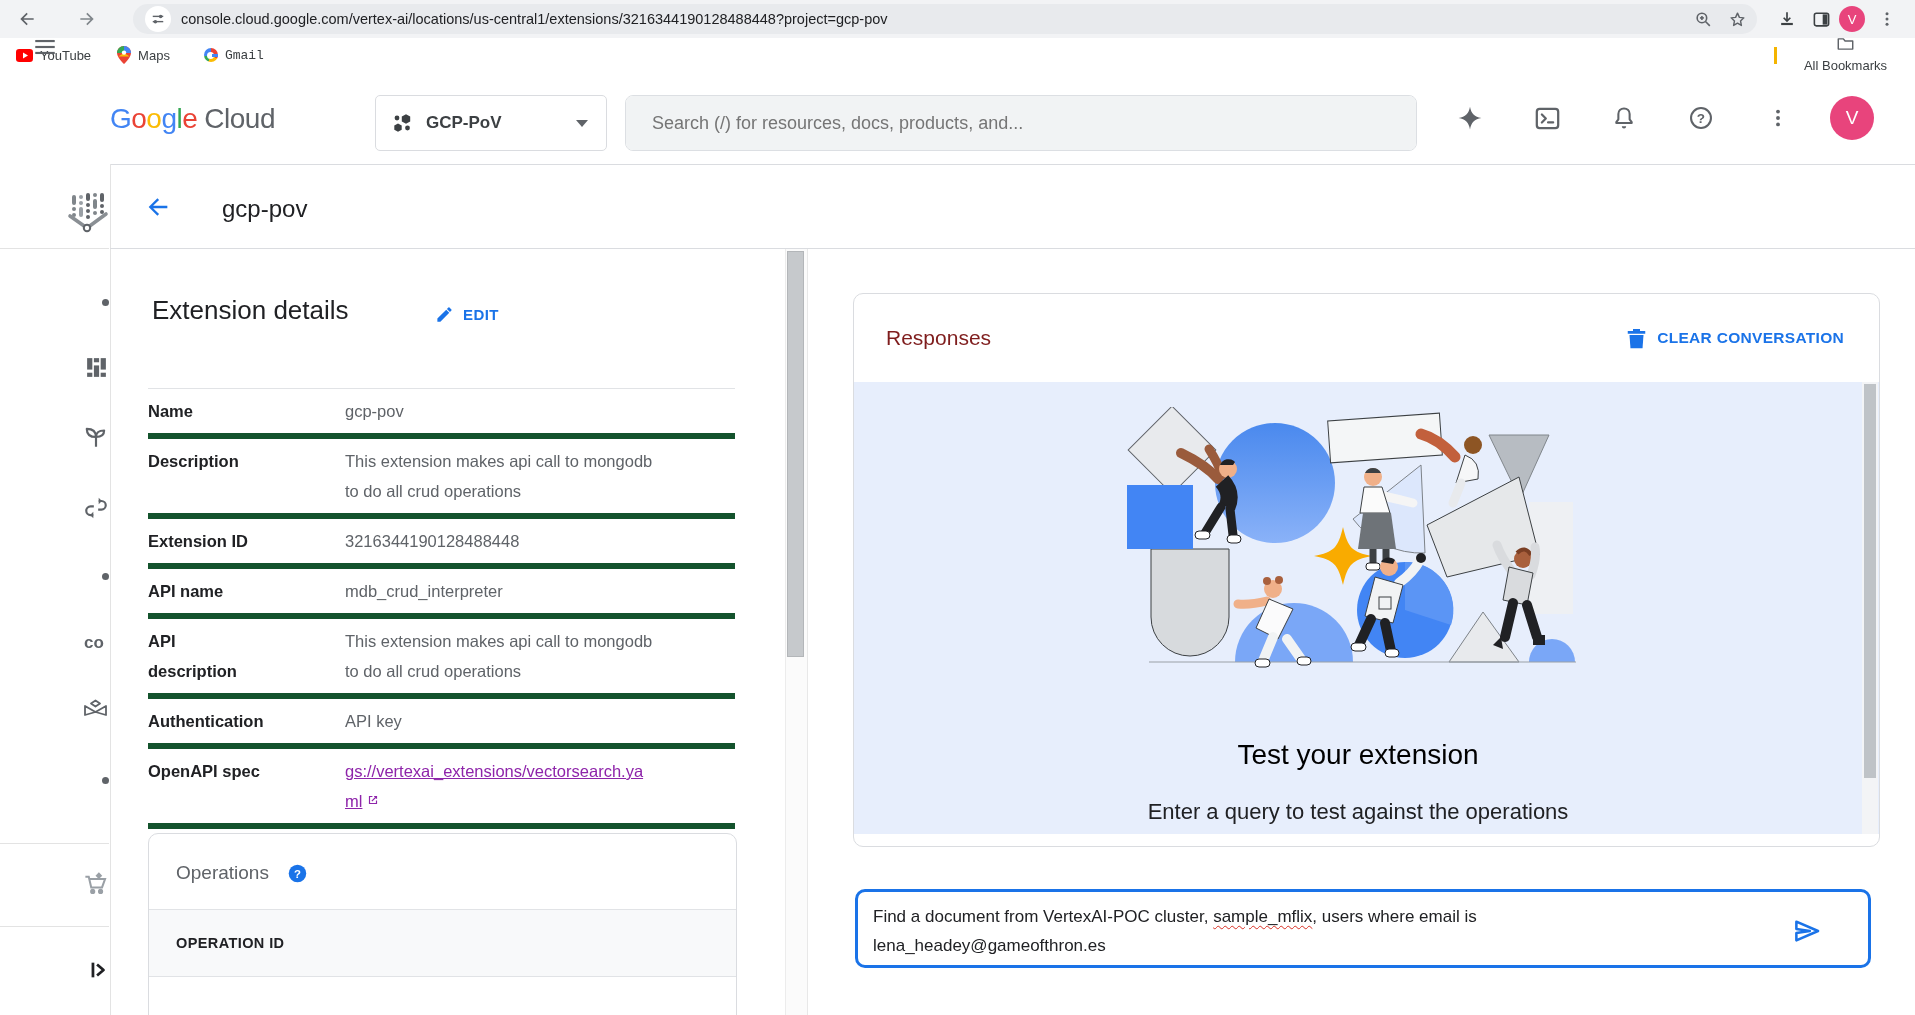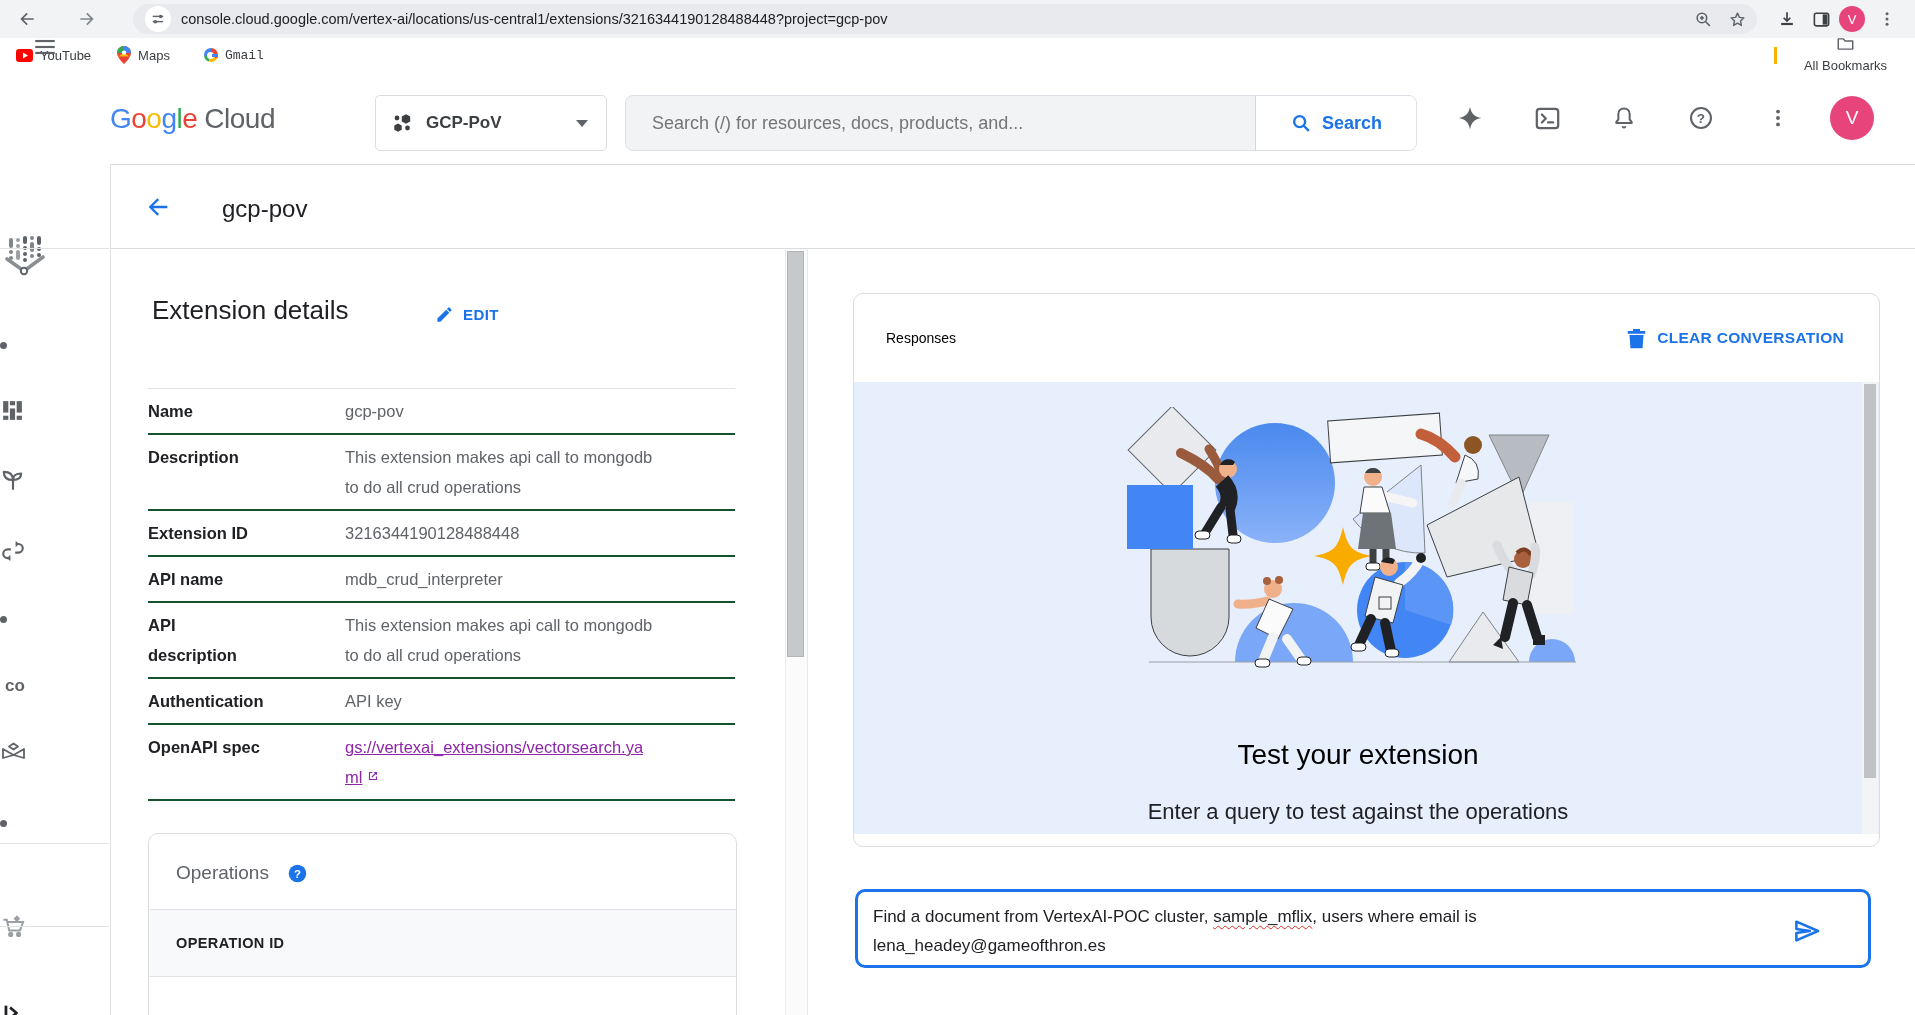--- a/index.html
+++ b/index.html
@@ -29,50 +29,50 @@
   .searchwrap{left:625px;top:95px;width:790px;height:54px;border:1px solid #dcdfe3;border-radius:8px;
               display:flex;overflow:hidden;background:#f1f3f4;}
   .searchfield{flex:1;border:0;outline:0;background:#f1f3f4;font-size:18px;color:#5f6368;
                padding:0 26px;font-family:"Liberation Sans",sans-serif;}
   .searchbtn{width:160px;background:#fff;border-left:1px solid #d5d8db;display:flex;align-items:center;
              justify-content:center;gap:10px;color:#1a73e8;font-size:18px;font-weight:bold;}
   .hicon{display:flex;align-items:center;justify-content:center;width:40px;height:40px;}
   .avatar{border-radius:50%;background:#e8447c;color:#fff;display:flex;align-items:center;justify-content:center;}
   
   .rail{left:0;top:164px;width:110px;height:851px;background:#fff;border-right:1px solid #e3e3e3;}
-  .railitem{position:absolute;left:0;width:109px;display:flex;justify-content:flex-start;margin-top:43px;}
+  .railitem{position:absolute;left:0;width:109px;display:flex;justify-content:flex-end;}
   .dot{width:7px;height:7px;border-radius:50%;background:#5f6368;}
   .hr{position:absolute;left:0;width:109px;height:1px;background:#e3e3e3;}
   
   .pagehead-divider{left:110px;top:248px;width:1805px;height:1px;background:#dadce0;}
   .pagetitle{font-size:24px;color:#202124;}
   
   .dtable{left:148px;top:388px;width:587px;border-top:1px solid #e1e3e6;}
-  .drow{display:flex;border-bottom:2px solid #14532d;padding:7px 0;font-size:16.5px;line-height:30px;}
+  .drow{display:flex;border-bottom:6px solid #14532d;padding:7px 0;font-size:16.5px;line-height:30px;}
   .dlabel{width:197px;flex:none;font-weight:bold;color:#202124;}
   .dlabel > span{display:inline-block;width:160px;}
   .dlabel.narrow > span{width:100px;}
   .dvalue{width:310px;color:#5f6368;}
   .dlink{color:#8e24aa;text-decoration:underline;word-break:break-all;}
   .extlink-icon{display:inline-block;margin-left:4px;}
   
   .opscard{left:148px;top:833px;width:587px;height:182px;border:1px solid #dadce0;
            border-radius:10px 10px 0 0;background:#fff;overflow:hidden;}
   .opshead{display:flex;align-items:center;gap:18px;padding:28px 0 0 27px;font-size:19px;color:#5f6368;}
   .opscol{background:#f8f9fa;border-top:1px solid #e1e3e6;border-bottom:1px solid #e1e3e6;
           margin-top:25px;padding:25px 27px;font-size:14.5px;font-weight:bold;letter-spacing:.4px;color:#202124;}
   
   .mscroll{left:785px;top:249px;width:21px;height:766px;background:#fbfbfb;
            border-left:1px solid #ececec;border-right:1px solid #e8e8e8;}
   .mthumb{left:787px;top:251px;width:17px;height:406px;background:#c6c9cc;border:1px solid #b3b6b9;box-sizing:border-box;}
   
   .rescard{left:853px;top:293px;width:1025px;height:552px;border:1px solid #dadce0;border-radius:10px;
            background:#fff;overflow:hidden;}
   .reshead{position:absolute;left:0;top:0;width:100%;height:88px;display:flex;align-items:center;}
-  .restitle{font-size:14px;color:#000000;margin-left:32px;}
+  .restitle{font-size:21px;color:#7f1d1d;margin-left:32px;}
   .clearbtn{position:absolute;right:35px;display:flex;align-items:center;gap:10px;color:#1a73e8;
             font-size:15.5px;font-weight:bold;letter-spacing:.3px;}
   .resbody{position:absolute;left:0;top:88px;width:1025px;height:452px;background:#e7eefc;}
   .vscroll{position:absolute;right:1px;top:0;width:16px;height:452px;background:#f3f4f6;}
   .vthumb{position:absolute;left:2px;top:2px;width:12px;height:394px;background:#bfc3c7;}
   .emptytitle{position:absolute;left:0;top:357px;width:1008px;text-align:center;font-size:28px;color:#000000;}
   .emptysub{position:absolute;left:0;top:417px;width:1008px;text-align:center;font-size:22px;color:#202124;}
   
   .querybox{left:855px;top:889px;width:1016px;height:79px;background:#fff;border:3px solid #1a73e8;
             border-radius:10px;box-sizing:border-box;}
@@ -217,29 +217,20 @@
           <polygon points="14,2.2 18.2,4.6 18.2,9.4 14,11.8 9.8,9.4 9.8,4.6"></polygon>
           <polygon points="6,11.4 9.7,13.5 9.7,17.7 6,19.8 2.3,17.7 2.3,13.5"></polygon>
           <circle cx="15.5" cy="16" r="2.4"></circle>
         </g>
       </svg>
       <span class="projname">GCP-PoV</span>
       <span class="caret" style="margin-left:auto;margin-right:18px;"></span>
     </div>
     <div class="abs searchwrap" style="top:23px;">
       <input class="searchfield" placeholder="Search (/) for resources, docs, products, and..." style="">
-      <div class="searchbtn">
-        <svg width="22" height="22" viewBox="0 0 24 24">
-            <g fill="none" stroke="#1a73e8" stroke-width="2.6">
-              <circle cx="10.5" cy="10.5" r="6"></circle>
-              <line x1="15" y1="15" x2="20.5" y2="20.5"></line>
-            </g>
-          </svg>
-        <span>Search</span>
-      </div>
     </div>
     <div class="abs hicon" style="left:1450px;top:26px;">
       <svg width="26" height="26" viewBox="0 0 24 24">
           <path d="M12 1.5c1 6.2 4.3 9.5 10.5 10.5C16.3 13 13 16.3 12 22.5 11 16.3 7.7 13 1.5 12 7.7 11 11 7.7 12 1.5z" fill="#5f6368"></path>
         </svg>
     </div>
     <div class="abs hicon" style="left:1527px;top:26px;">
       <svg width="27" height="27" viewBox="0 0 24 24">
           <rect x="2.5" y="3.5" width="19" height="17" rx="2.5" fill="none" stroke="#5f6368" stroke-width="2"></rect>
           <path d="M7 8.5l3.5 3.5L7 15.5" fill="none" stroke="#5f6368" stroke-width="2" stroke-linecap="round" stroke-linejoin="round"></path>

